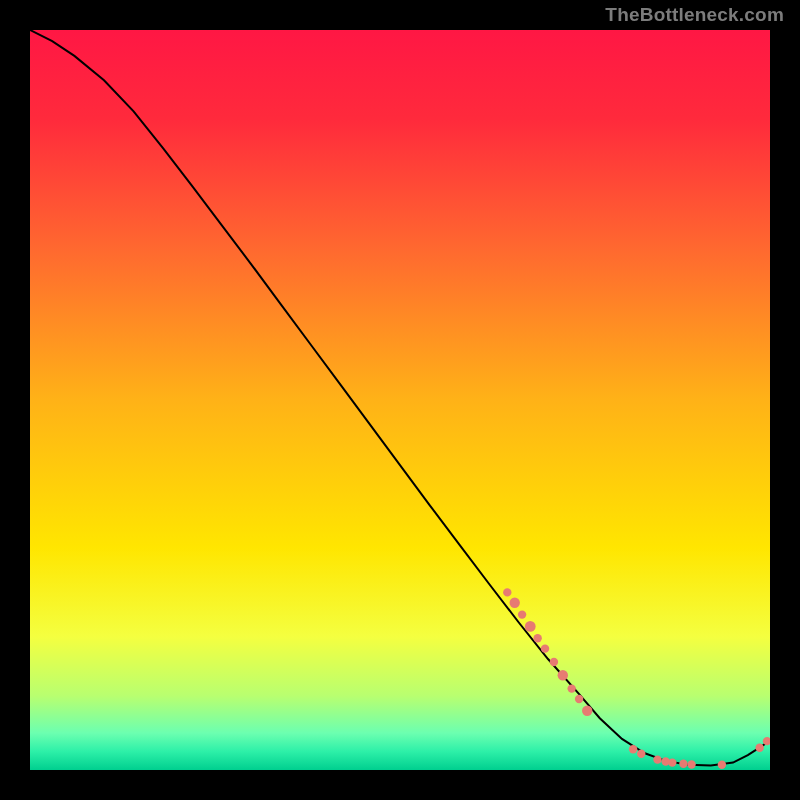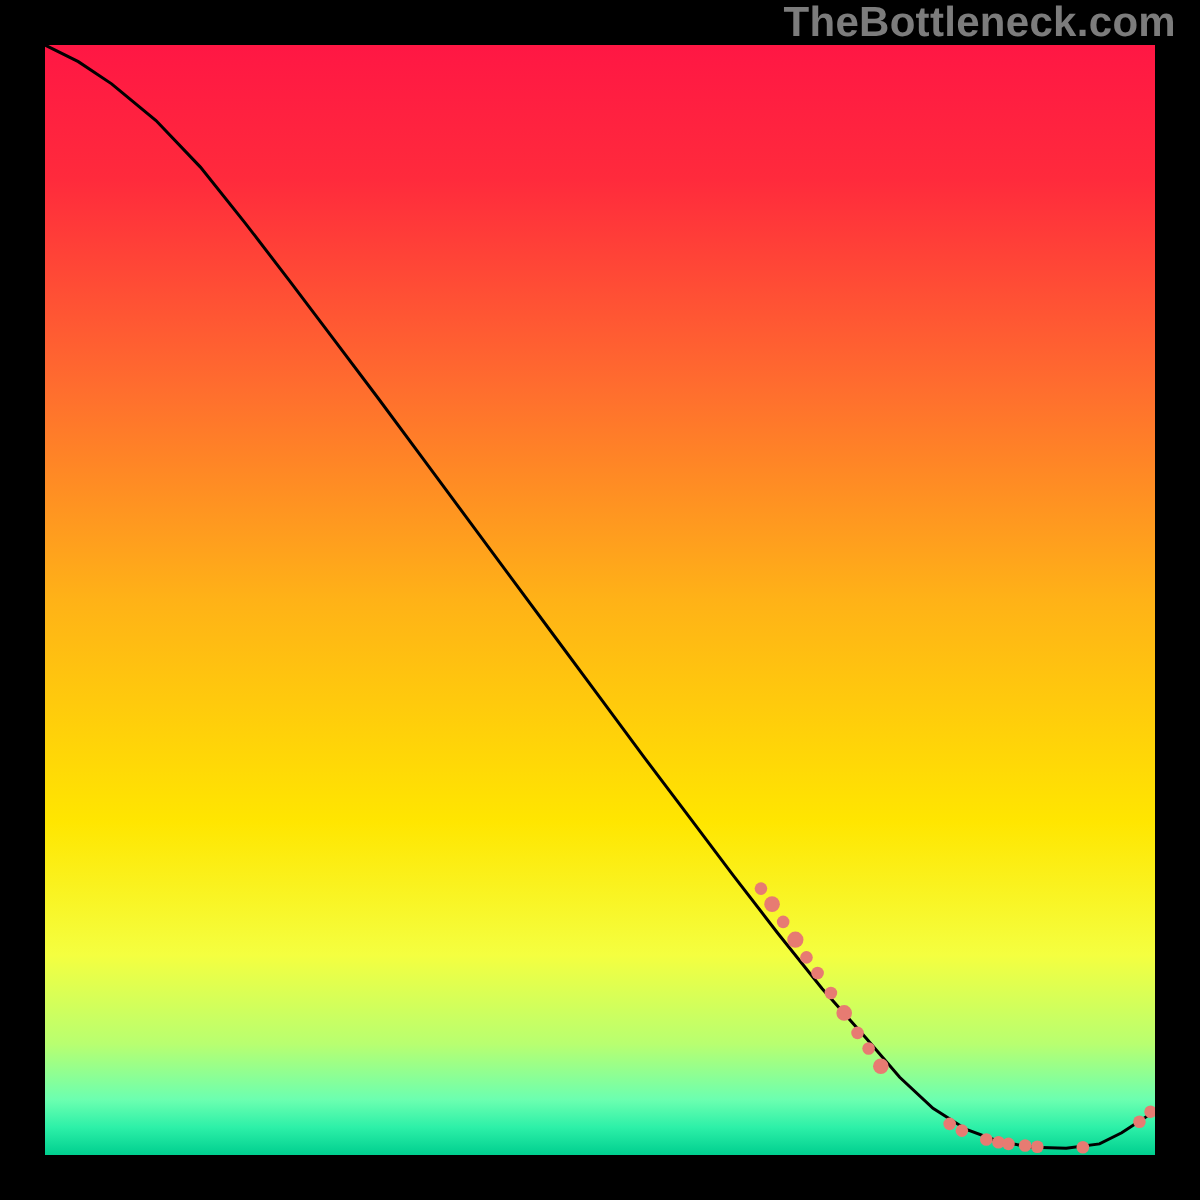--- a/index.html
+++ b/index.html
@@ -15,21 +15,21 @@
     position: relative;
     width: 800px;
     height: 800px;
     background: #000;
   }
   .watermark {
     position: absolute;
     top: 0;
     right: 16px;
     color: #7c7c7c;
-    font-size: 28px;
+    font-size: 19px;
     font-weight: 600;
     letter-spacing: 0.2px;
     line-height: 30px;
     user-select: none;
   }
   .plot-wrap {
     position: absolute;
     left: 30px;
     top: 30px;
     width: 740px;

